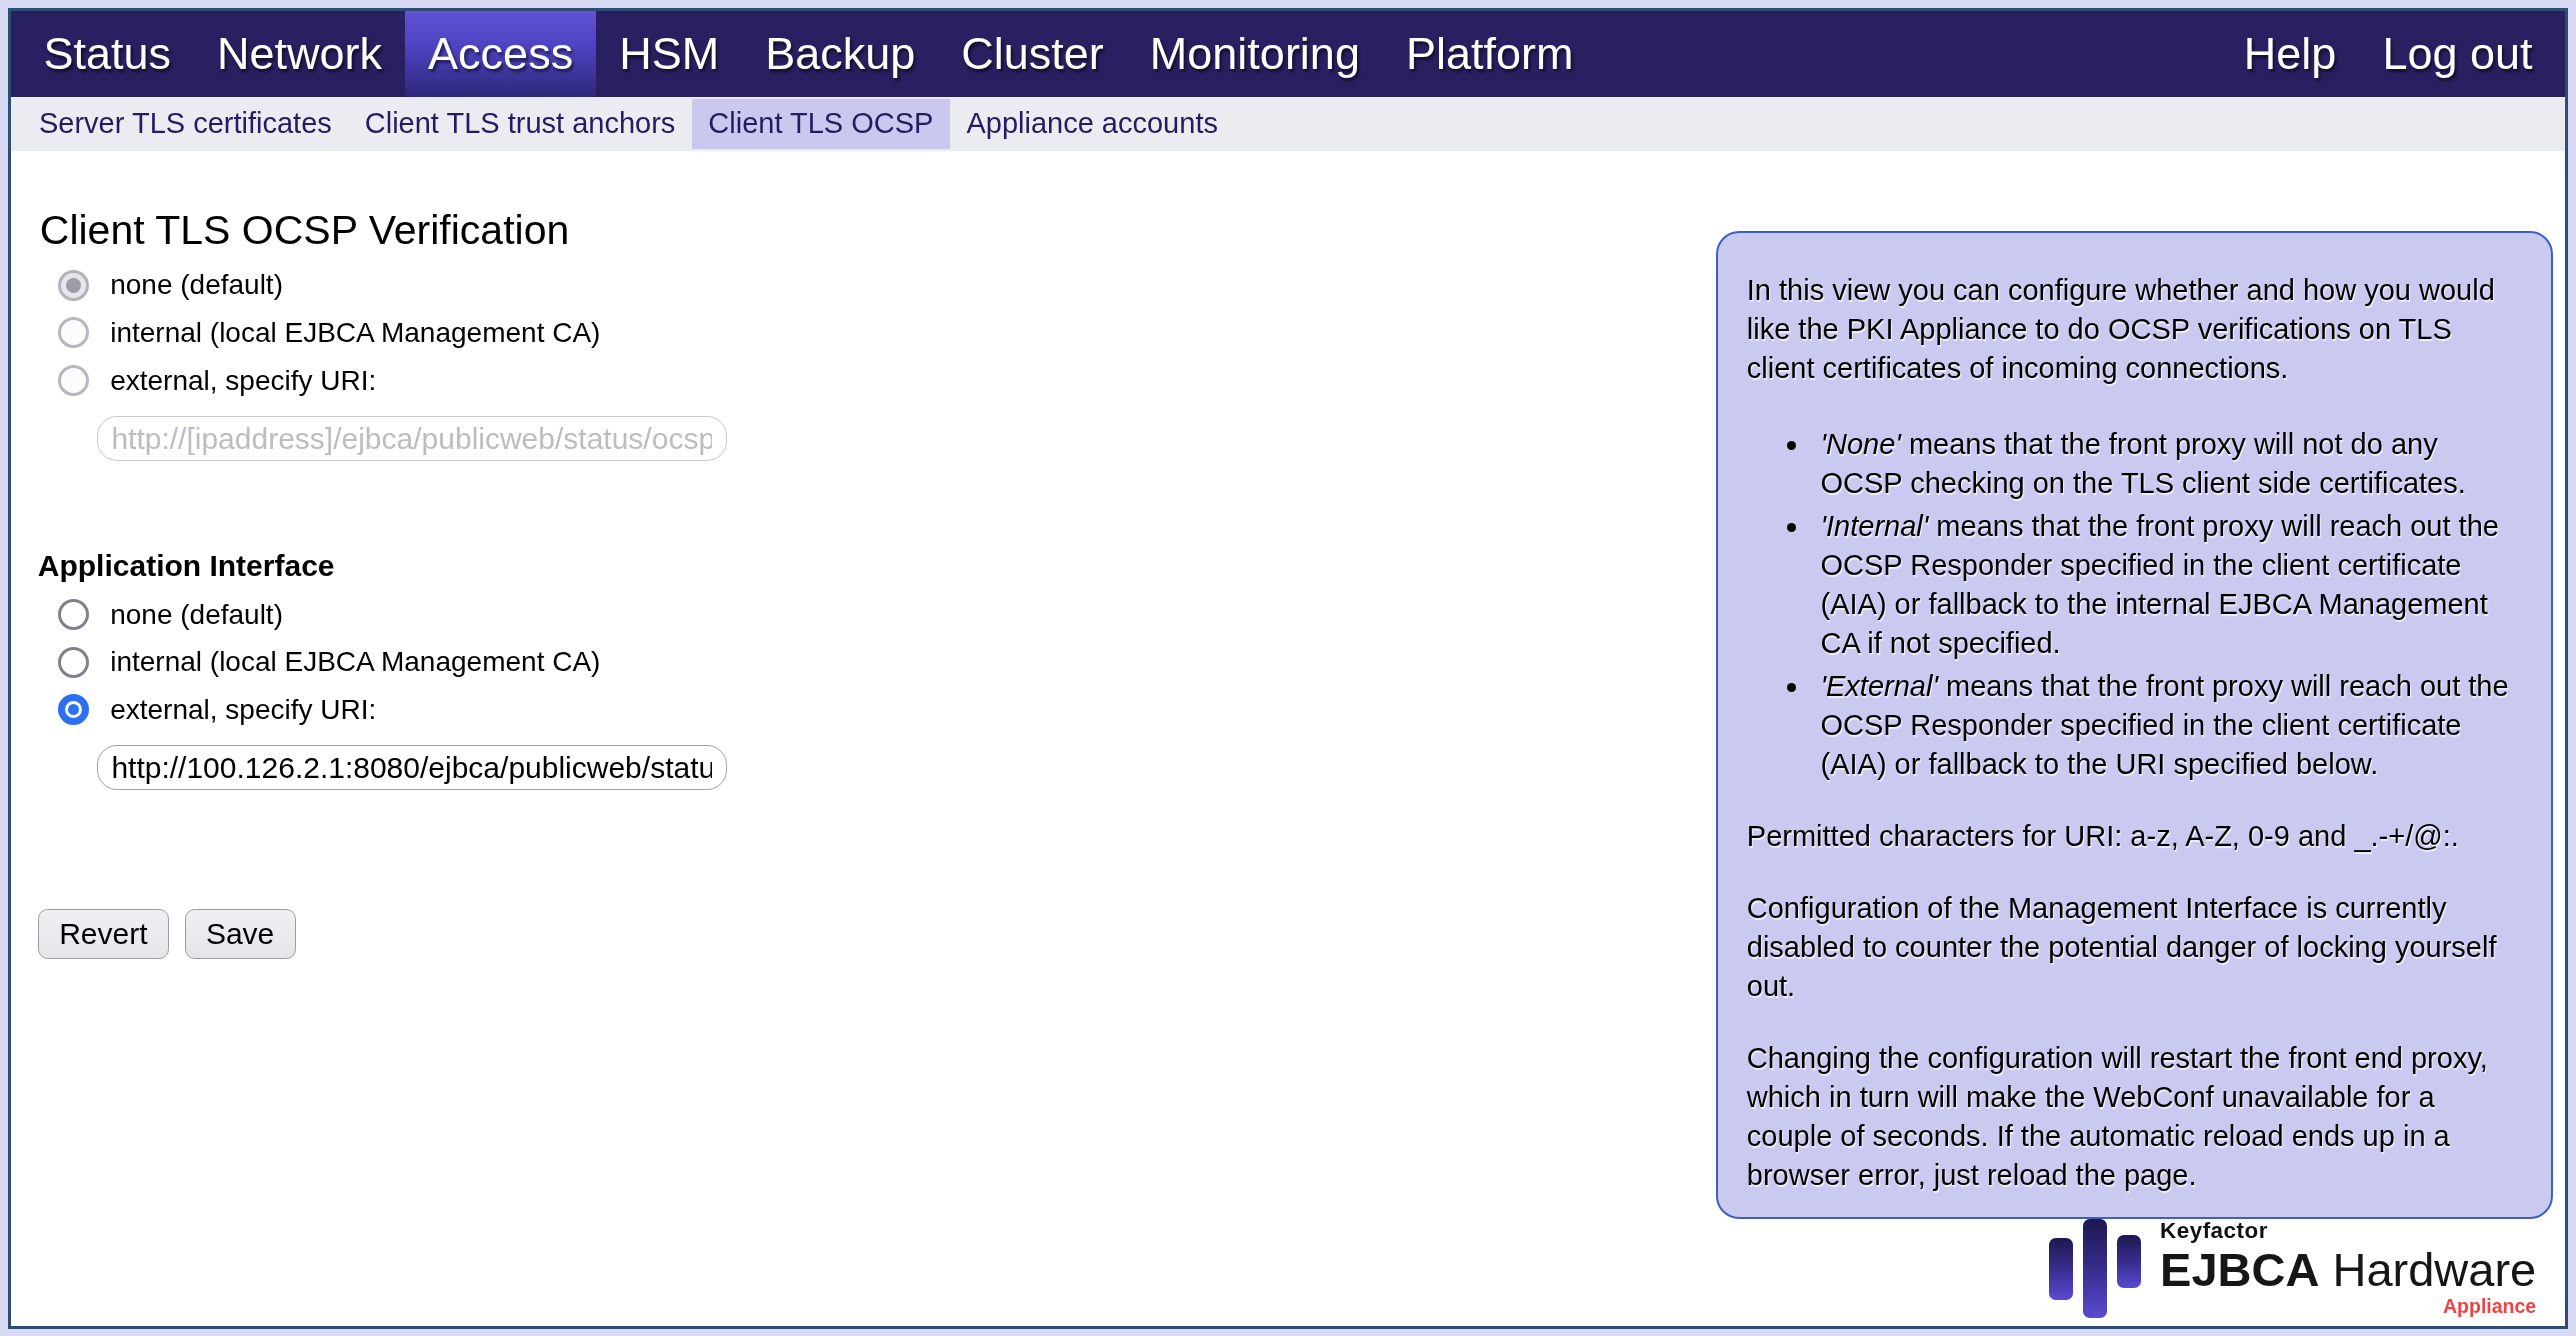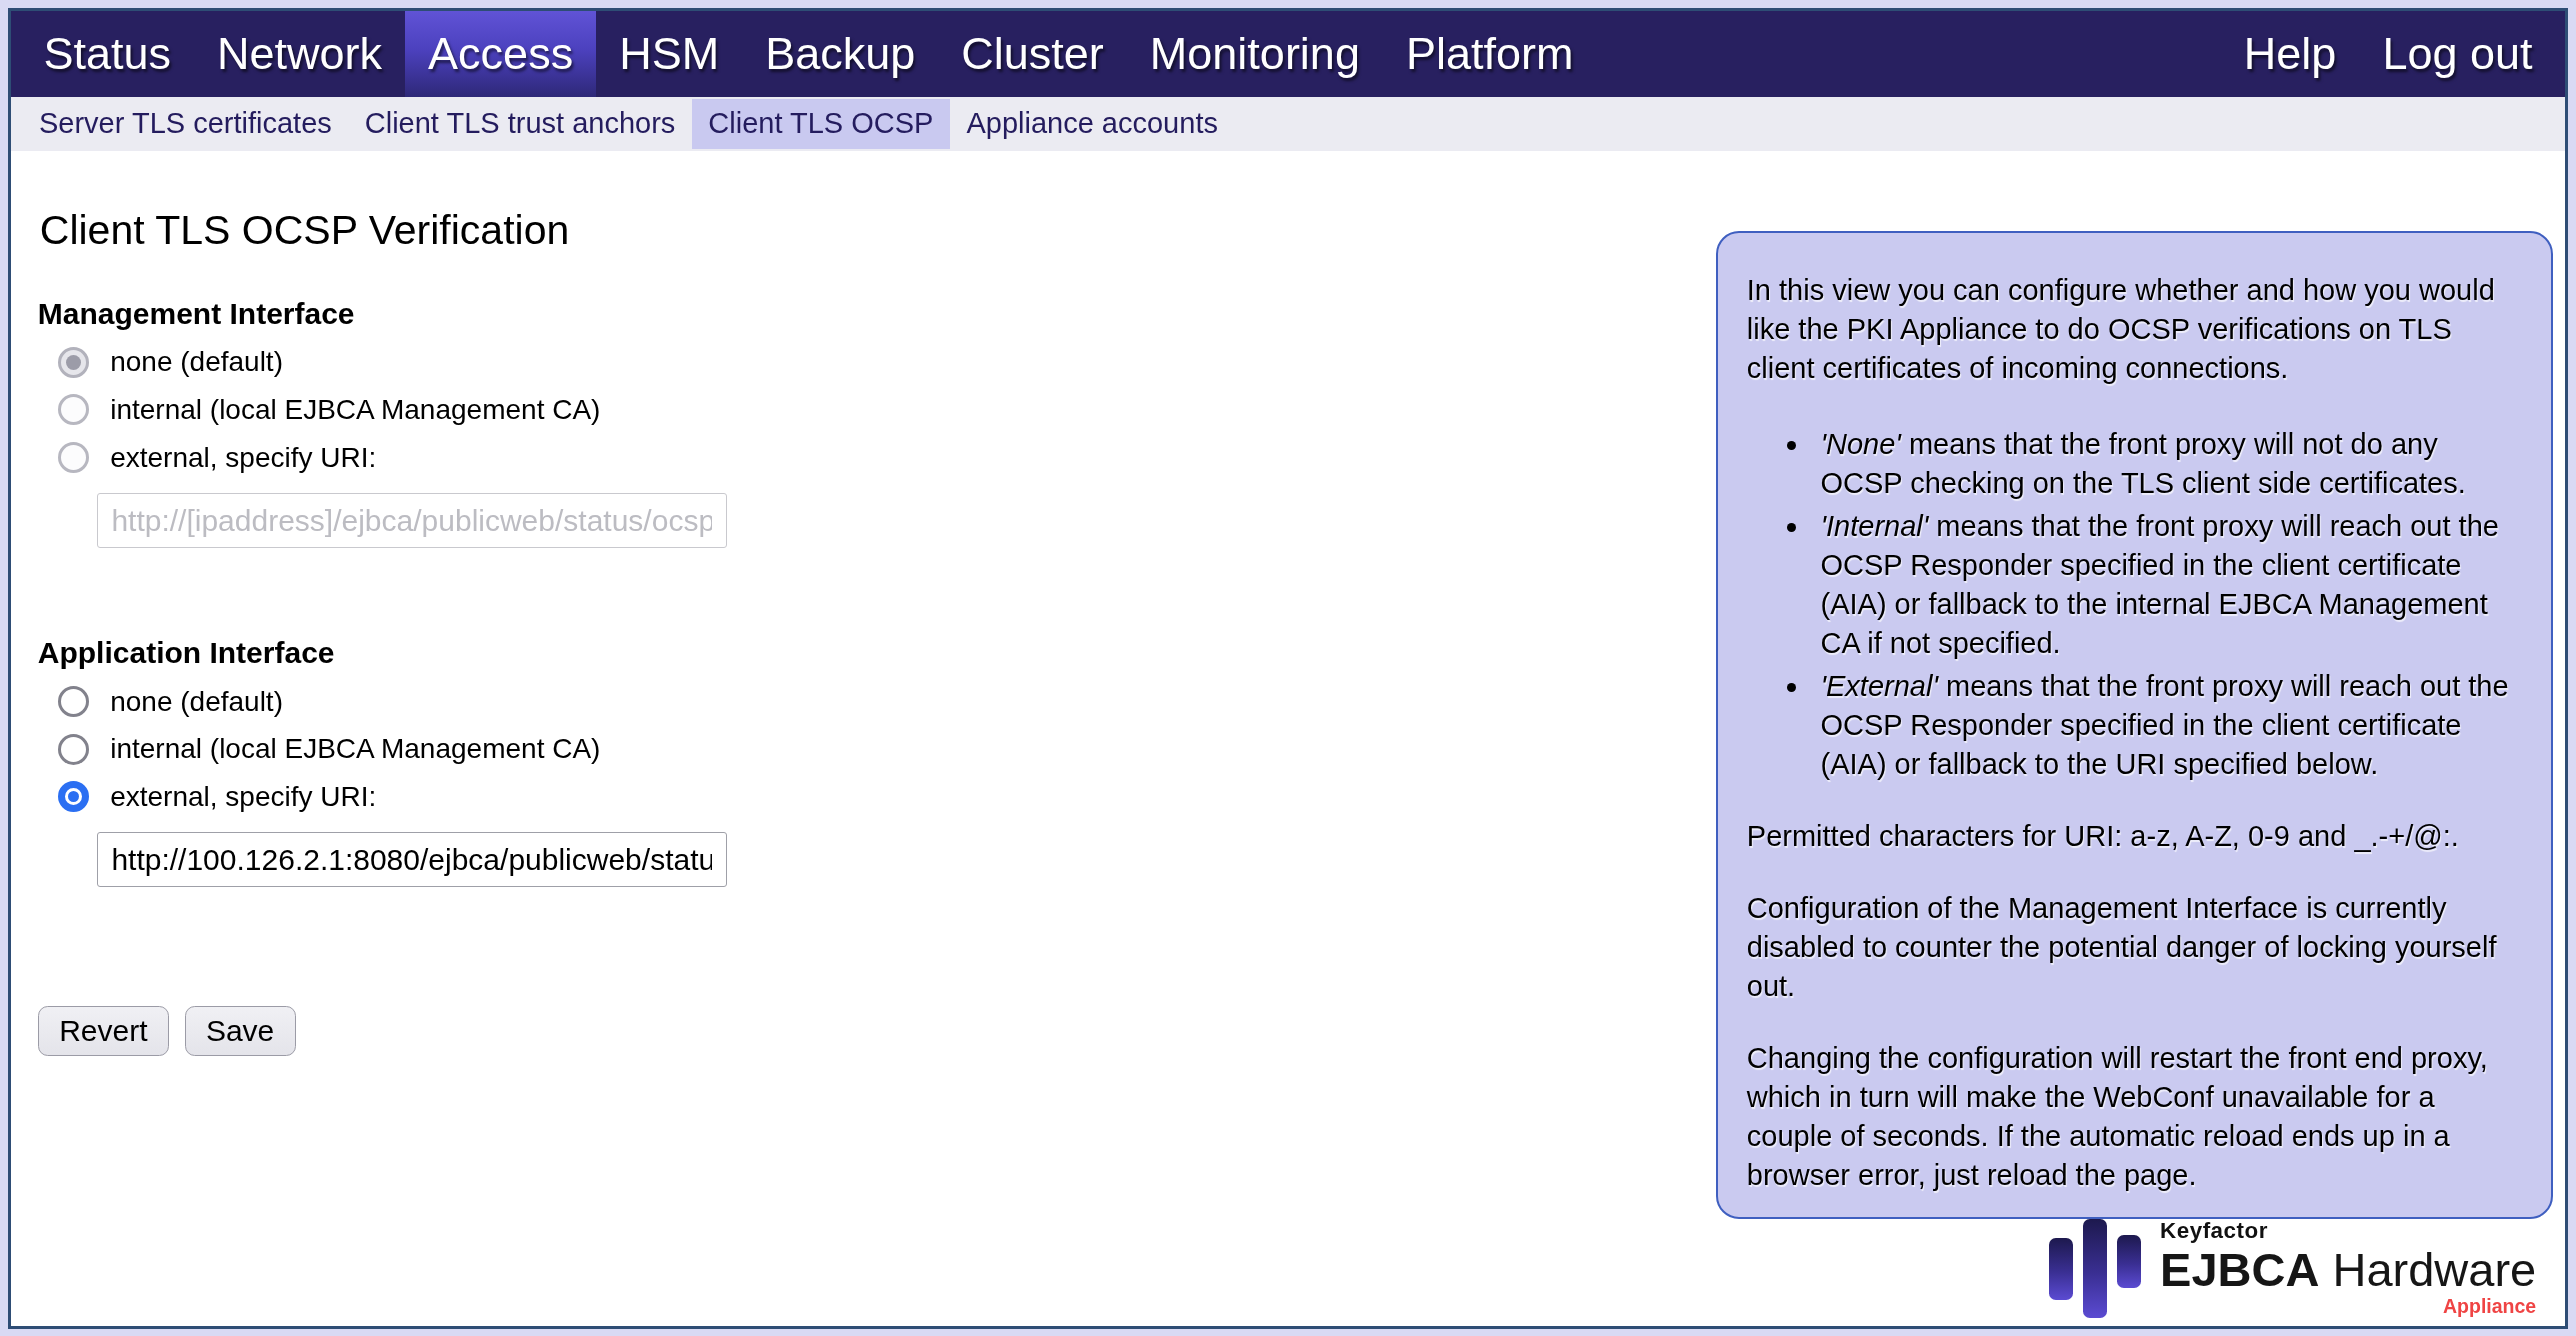--- a/index.html
+++ b/index.html
@@ -55,23 +55,23 @@
   }
   .radio::after { content:""; position:absolute; border-radius:50%; }
   .radio.mgmt-off { border:3.9px solid #b7b7c0; background:#fcfcfd; }
   .radio.mgmt-on  { border:3.9px solid #b2b2bc; background:#e6e6eb; }
   .radio.mgmt-on::after { inset:4.9px; background:#9c9ca8; }
   .radio.app-off  { border:3.9px solid #82828c; background:#fff; }
   .radio.app-on   { border:7.8px solid #2b6ff2; background:#fff; }
   .radio.app-on::after { inset:2.9px; background:#2b6ff2; }
   .uri-input {
     display:block; margin:19.5px 0 0 86px;
-    width:630px; height:55px; box-sizing:border-box;
+    width:630px; height:45px; box-sizing:border-box;
     font-size:30px; font-family:"Liberation Sans", sans-serif;
-    padding:0 13.6px; border-radius:3px; background:#fff; color:#000;
+    padding:0 13.6px; border-radius:20px; background:#fff; color:#000;
     outline:none;
   }
   .uri-input.mgmt { border:1.9px solid #c9c9ce; }
   .uri-input.app  { border:1.9px solid #9fa0a8; }
   .uri-input::placeholder { color:#bcbcc2; opacity:1; }
   .gap-lg { height:45px; }
   .btn-row { margin:119px 0 0 27px; display:flex; gap:15.6px; }
   .btn {
     font-size:30px; font-family:"Liberation Sans", sans-serif;
     padding:6.8px 20.4px; border-radius:9.7px;
@@ -136,21 +136,20 @@
     <div class="subnav-item">Server TLS certificates</div>
     <div class="subnav-item">Client TLS trust anchors</div>
     <div class="subnav-item active">Client TLS OCSP</div>
     <div class="subnav-item">Appliance accounts</div>
   </div>
 
   <div class="content">
 
     <h1>Client TLS OCSP Verification</h1>
 
-    <div class="section-heading">Management Interface</div>
 
     <div class="radio-row">
       <span class="radio mgmt-on"></span>
       <span>none (default)</span>
     </div>
     <div class="radio-row">
       <span class="radio mgmt-off"></span>
       <span>internal (local EJBCA Management CA)</span>
     </div>
     <div class="radio-row">

